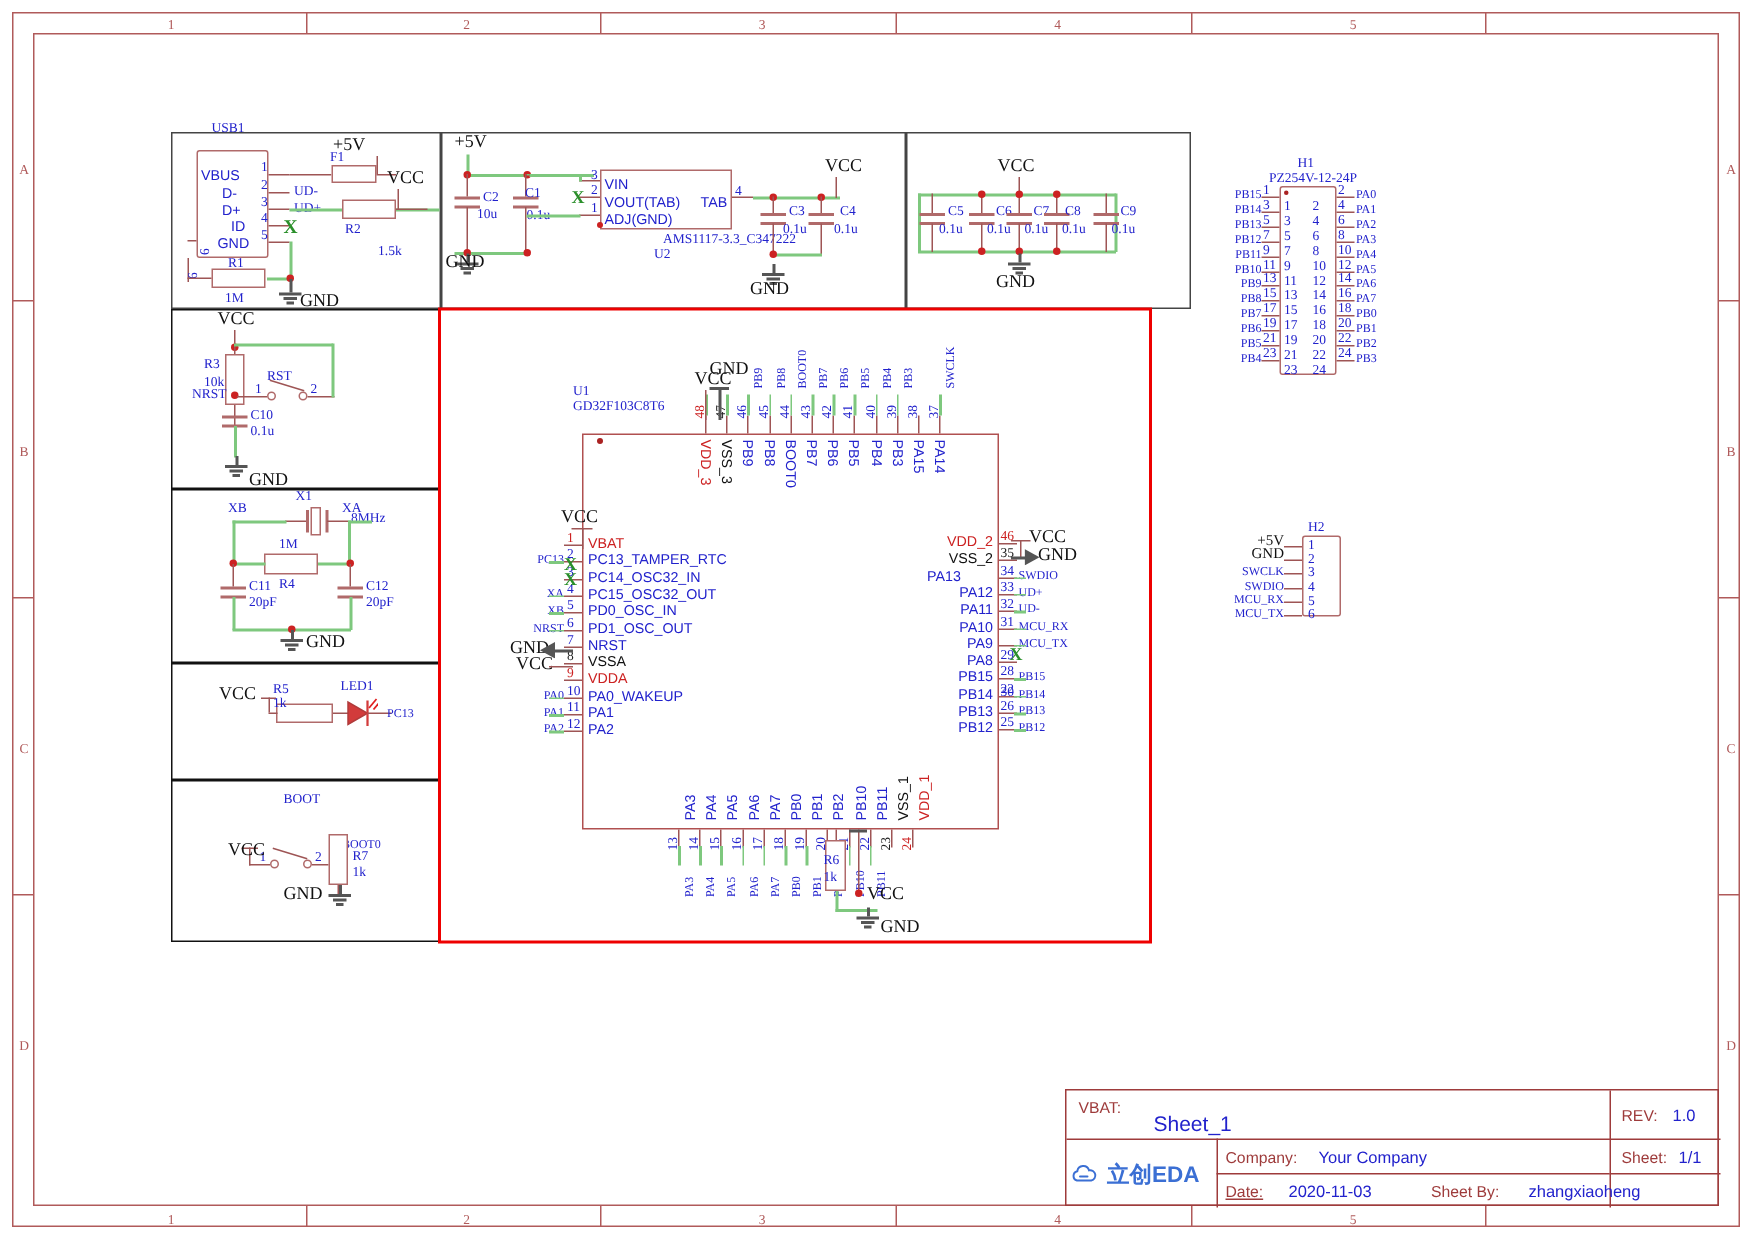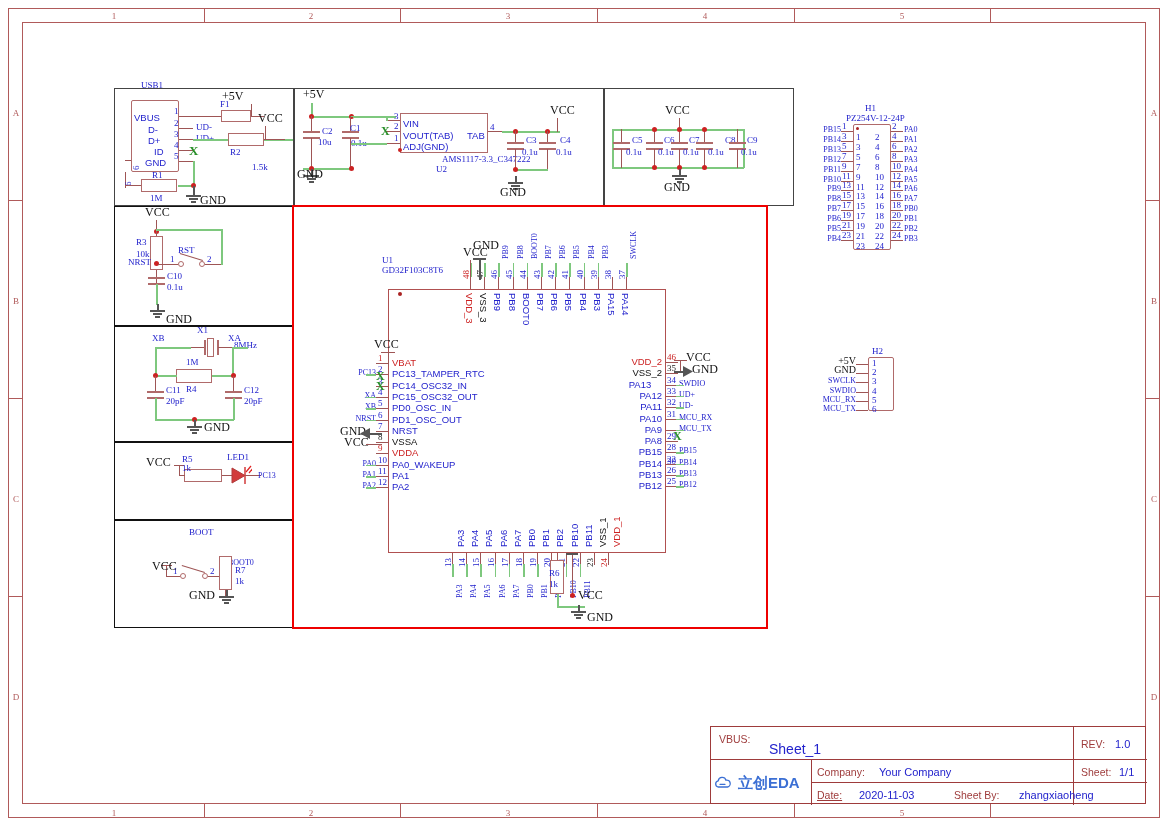--- a/index.html
+++ b/index.html
@@ -290,21 +290,21 @@
   <div class="junction" style="left:677px;top:165px;"></div>
   <div class="t refdes" style="left:689px;top:136px;">C7</div>
   <div class="t val" style="left:683px;top:148px;">0.1u</div>
 
   <div class="cap-plate" style="left:696px;top:142px;width:17px;"></div>
   <div class="cap-plate" style="left:696px;top:148px;width:17px;"></div>
   <div class="pinline" style="left:704px;top:129px;width:1px;height:13px;"></div>
   <div class="pinline" style="left:704px;top:149px;width:1px;height:19px;"></div>
   <div class="junction" style="left:702px;top:127px;"></div>
   <div class="junction" style="left:702px;top:165px;"></div>
-  <div class="t refdes" style="left:725px;top:136px;">C8</div>
+  <div class="t refdes" style="left:710px;top:136px;">C8</div>
   <div class="t val" style="left:708px;top:148px;">0.1u</div>
 
   <div class="cap-plate" style="left:729px;top:142px;width:17px;"></div>
   <div class="cap-plate" style="left:729px;top:148px;width:17px;"></div>
   <div class="pinline" style="left:737px;top:129px;width:1px;height:13px;"></div>
   <div class="pinline" style="left:737px;top:149px;width:1px;height:19px;"></div>
   <div class="t refdes" style="left:747px;top:136px;">C9</div>
   <div class="t val" style="left:741px;top:148px;">0.1u</div>
 
   <div class="gndsym" style="left:672px;top:169px;">
@@ -558,21 +558,21 @@
     </div>
   <div id="mcu-right-pins">
       <div class="pinline" style="left:666px;top:362px;width:12px;height:1px;"></div>
       <div class="t pinnum-red" style="left:667px;top:353px;">46</div>
       <div class="t pinname-red" style="left:618px;top:357px;width:44px;text-align:right;">VDD_2</div>
       <div class="pinline" style="left:666px;top:373.3px;width:12px;height:1px;"></div>
       <div class="t pinnum-blk" style="left:667px;top:364.3px;">35</div>
       <div class="t pinname-blk" style="left:618px;top:368.3px;width:44px;text-align:right;">VSS_2</div>
       <div class="pinline" style="left:666px;top:384.6px;width:12px;height:1px;"></div>
       <div class="t pinnum" style="left:667px;top:375.6px;">34</div>
-      <div class="t pinname" style="left:618px;top:379.6px;width:44px;text-align:center;">PA13</div>
+      <div class="t pinname" style="left:618px;top:379.6px;width:44px;text-align:left;">PA13</div>
       <div class="t netsm" style="left:679px;top:379.6px;">SWDIO</div>
       <div class="wire" style="left:676px;top:384.6px;width:8px;height:1.5px;"></div>
       <div class="pinline" style="left:666px;top:395.9px;width:12px;height:1px;"></div>
       <div class="t pinnum" style="left:667px;top:386.9px;">33</div>
       <div class="t pinname" style="left:618px;top:390.9px;width:44px;text-align:right;">PA12</div>
       <div class="t netsm" style="left:679px;top:390.9px;">UD+</div>
       <div class="wire" style="left:676px;top:395.9px;width:8px;height:1.5px;"></div>
       <div class="pinline" style="left:666px;top:407.2px;width:12px;height:1px;"></div>
       <div class="t pinnum" style="left:667px;top:398.2px;">32</div>
       <div class="t pinname" style="left:618px;top:402.2px;width:44px;text-align:right;">PA11</div>
@@ -842,21 +842,21 @@
       <div class="t netsm" style="left:810px;top:405px;width:46px;text-align:right;">MCU_TX</div>
     </div>
 
   <div class="tb">
     <div class="tbline" style="left:0;top:32px;width:436px;height:1px;"></div>
     <div class="tbline" style="left:362px;top:0;width:1px;height:78px;"></div>
     <div class="tbline" style="left:362px;top:55px;width:74px;height:1px;"></div>
     <div class="tbline" style="left:100px;top:32px;width:1px;height:46px;"></div>
     <div class="tbline" style="left:100px;top:55px;width:262px;height:1px;"></div>
 
-    <div class="cell lbl" style="left:8px;top:6px;">VBUS:</div>
+    <div class="cell lbl" style="left:8px;top:6px;">VBAT:</div>
     <div class="cell vbig" style="left:58px;top:14px;">Sheet_1</div>
     <div class="cell lbl" style="left:370px;top:11px;">REV:</div>
     <div class="cell vl" style="left:404px;top:11px;">1.0</div>
     <div class="cell lbl" style="left:106px;top:39px;">Company:</div>
     <div class="cell vl" style="left:168px;top:39px;">Your Company</div>
     <div class="cell lbl" style="left:370px;top:39px;">Sheet:</div>
     <div class="cell vl" style="left:408px;top:39px;">1/1</div>
     <div class="cell lbl" style="left:106px;top:62px;text-decoration:underline;">Date:</div>
     <div class="cell vl" style="left:148px;top:62px;">2020-11-03</div>
     <div class="cell lbl" style="left:243px;top:62px;">Sheet By:</div>

